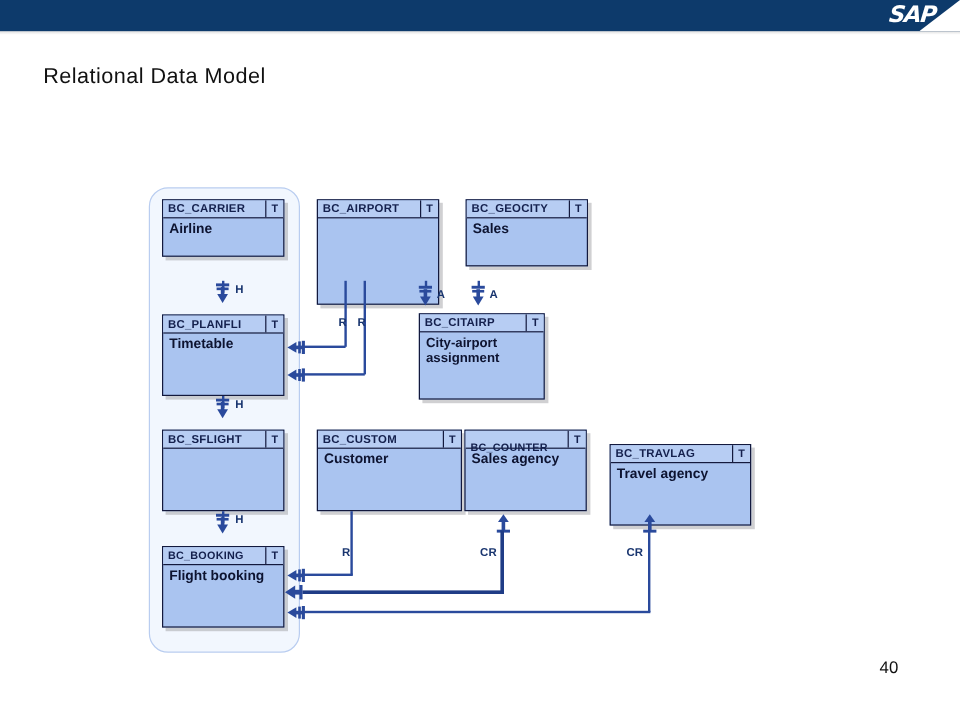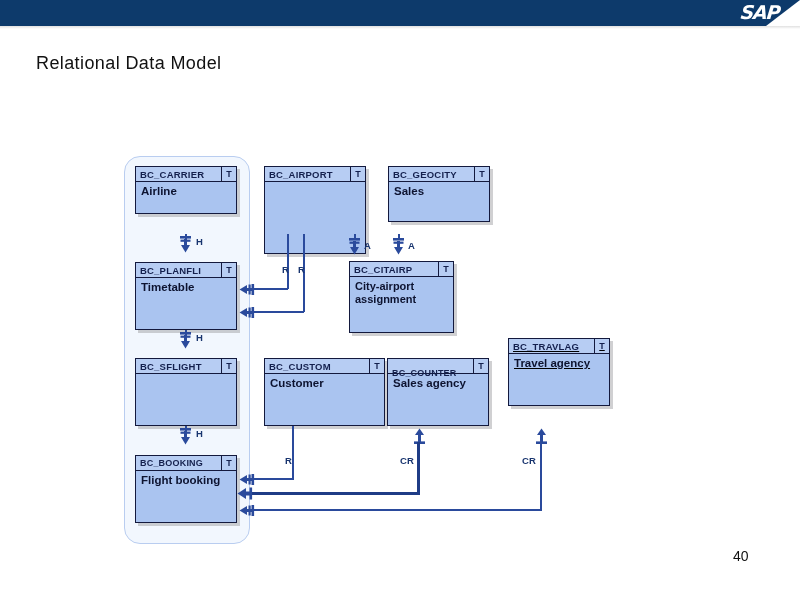--- a/index.html
+++ b/index.html
@@ -235,21 +235,21 @@
     </div>
 
     <div class="ent" style="left:387px; top:358px; width:102px; height:68px;">
       <div class="ent-head">
         <div class="ent-name" style="font-size:9px;margin-top:13px;">BC_COUNTER</div>
         <div class="ent-flag">T</div>
       </div>
       <div class="ent-body">Sales agency</div>
     </div>
 
-    <div class="ent" style="left:508px; top:338px; width:102px; height:68px;text-decoration:underline;">
+    <div class="ent" style="left:508px; top:370px; width:118px; height:68px;">
       <div class="ent-head">
         <div class="ent-name">BC_TRAVLAG</div>
         <div class="ent-flag">T</div>
       </div>
       <div class="ent-body">Travel agency</div>
     </div>
 
     <div class="ent" style="left:135px; top:455px; width:102px; height:68px;">
       <div class="ent-head">
         <div class="ent-name" style="font-size:9px;">BC_BOOKING</div>

